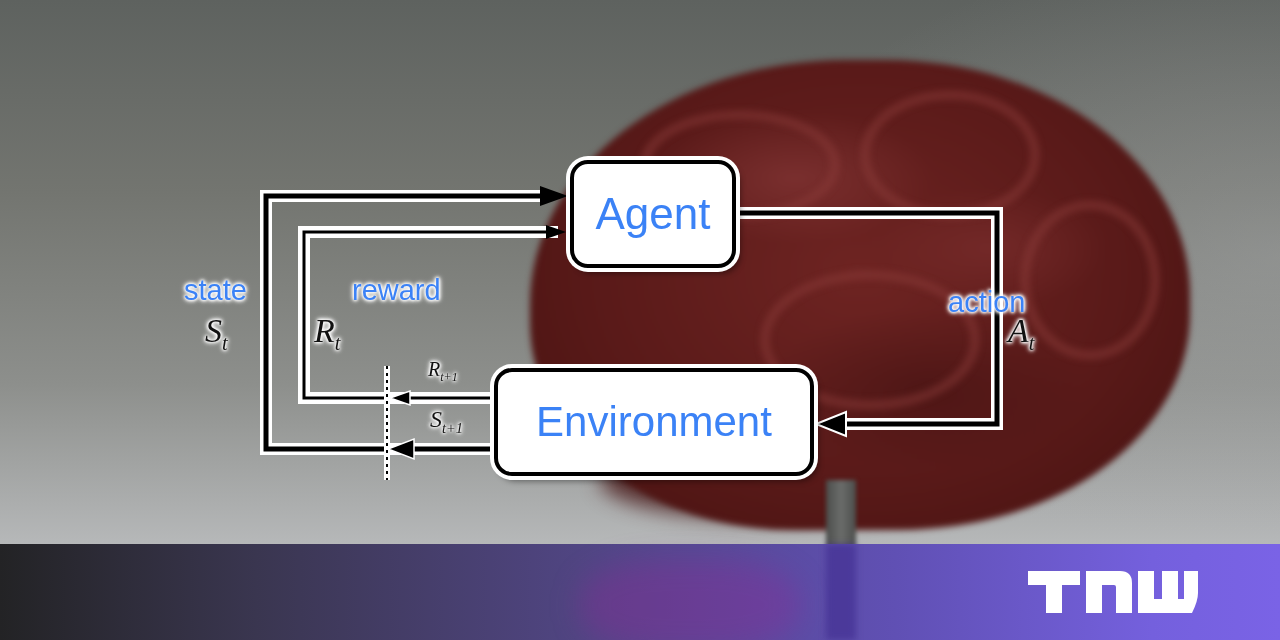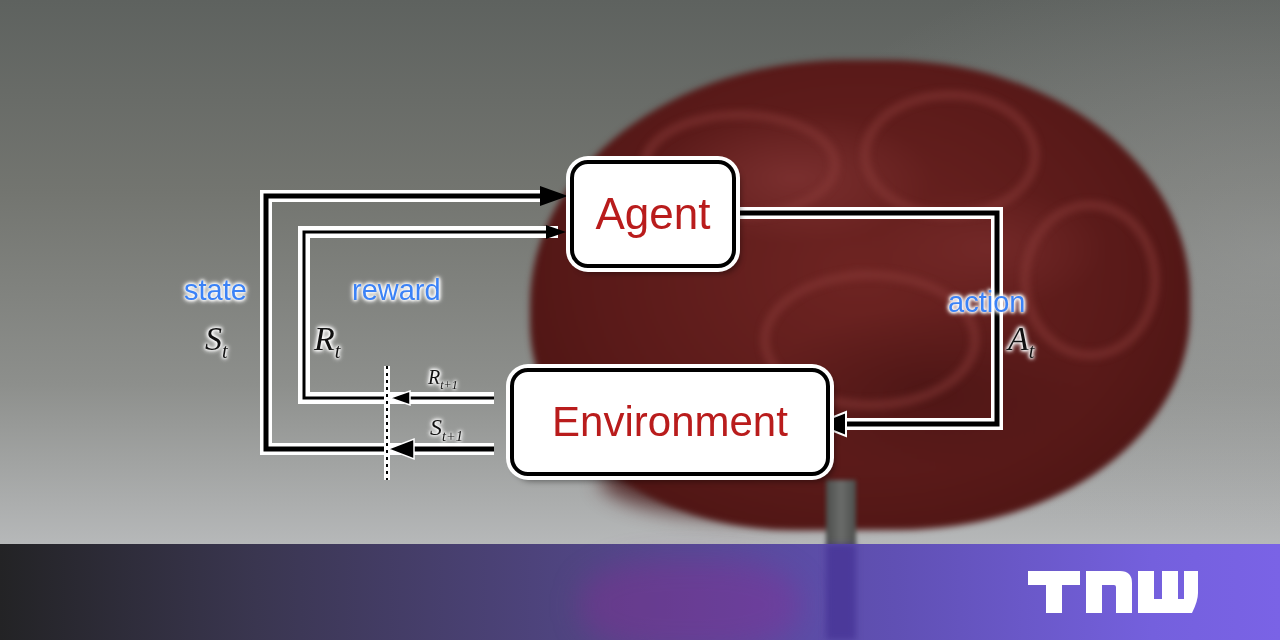--- a/index.html
+++ b/index.html
@@ -40,28 +40,27 @@
       filter: blur(2px);
     }
     svg.diagram { position: absolute; left: 0; top: 0; }
     .lbl {
       position: absolute; color: #3b82f6; font-size: 29px;
       text-shadow: 0 0 3px #fff, 0 0 3px #fff, 0 0 4px #fff, 0 0 5px #fff, 0 0 6px #fff;
     }
     .math {
       position: absolute; color: #111; font-family: "Liberation Serif", serif; font-style: italic;
       text-shadow: 0 0 3px #fff, 0 0 3px #fff, 0 0 4px #fff, 0 0 5px #fff, 0 0 6px #fff;
-      margin-top: 8px;
     }
     .math sub { font-size: 60%; font-style: italic; }
     .box {
       position: absolute; background: #fff; border: 4px solid #000; border-radius: 18px;
       box-shadow: 0 0 0 4px #fff, 4px 5px 6px rgba(0,0,0,0.45);
       display: flex; align-items: center; justify-content: center;
-      color: #b91c1c; font-size: 44px; box-sizing: border-box;
+      color: #3b82f6; font-size: 44px; box-sizing: border-box;
     }
     .footer {
       position: absolute; left: 0; top: 544px; width: 1280px; height: 96px;
       background: linear-gradient(90deg, #232325 0%, #3a3650 20%, #504582 45%, #6050b4 70%, #7460dd 90%, #7a63e6 100%);
     }
     .footer-ghost {
       position: absolute; left: 580px; top: 560px; width: 220px; height: 90px;
       background: rgba(140,40,150,0.35); filter: blur(14px); border-radius: 40%;
     }
     .footer-stem {
@@ -124,21 +123,21 @@
     <polygon points="388,449 414,439 414,459" fill="#000" stroke="#fff" stroke-width="1.5"></polygon>
   </g>
 
   <line x1="387" y1="366" x2="387" y2="480" stroke="#fff" stroke-width="6"></line>
   <line x1="387" y1="366" x2="387" y2="480" stroke="#000" stroke-width="2" stroke-dasharray="3,4"></line>
 </svg>
 
 <div class="box" style="left:570px;top:160px;width:166px;height:108px;">
   <span>Agent</span>
 </div>
-<div class="box" style="left:494px;top:368px;width:320px;height:108px;font-size:42px;margin-left:16px;">
+<div class="box" style="left:494px;top:368px;width:320px;height:108px;font-size:42px;">
   <span>Environment</span>
 </div>
 
 <div class="lbl" style="left:184px;top:274px;">state</div>
 <div class="math" style="left:205px;top:312px;font-size:34px;">
   <span>S</span><sub>t</sub>
 </div>
 
 <div class="lbl" style="left:316px;top:274px;margin-left:36px;">reward</div>
 <div class="math" style="left:314px;top:312px;font-size:34px;">

